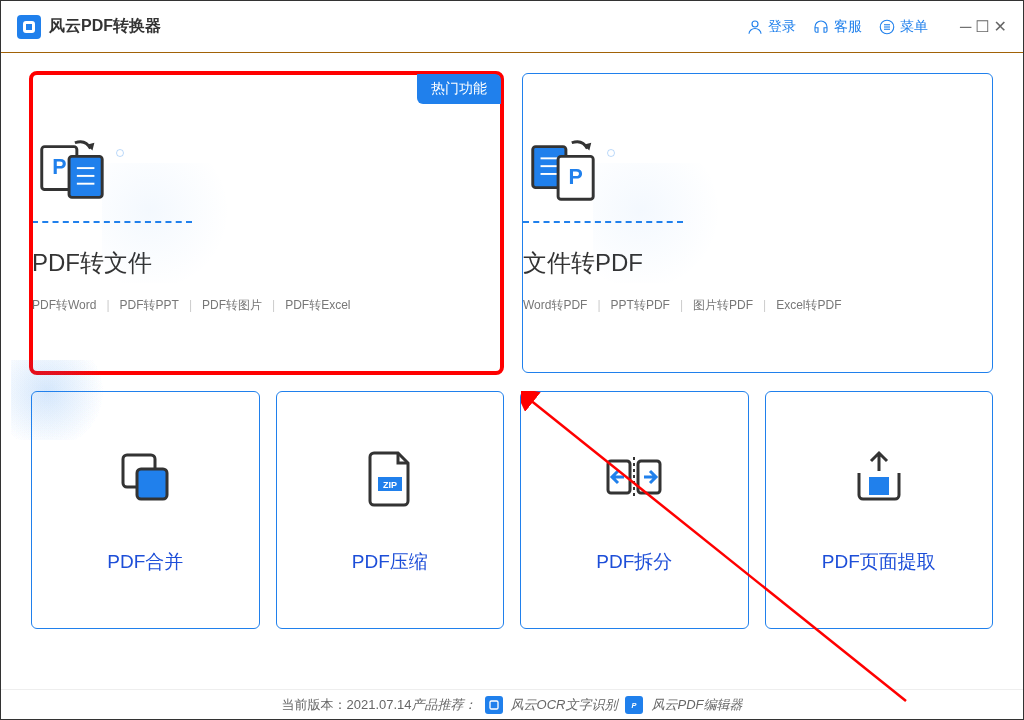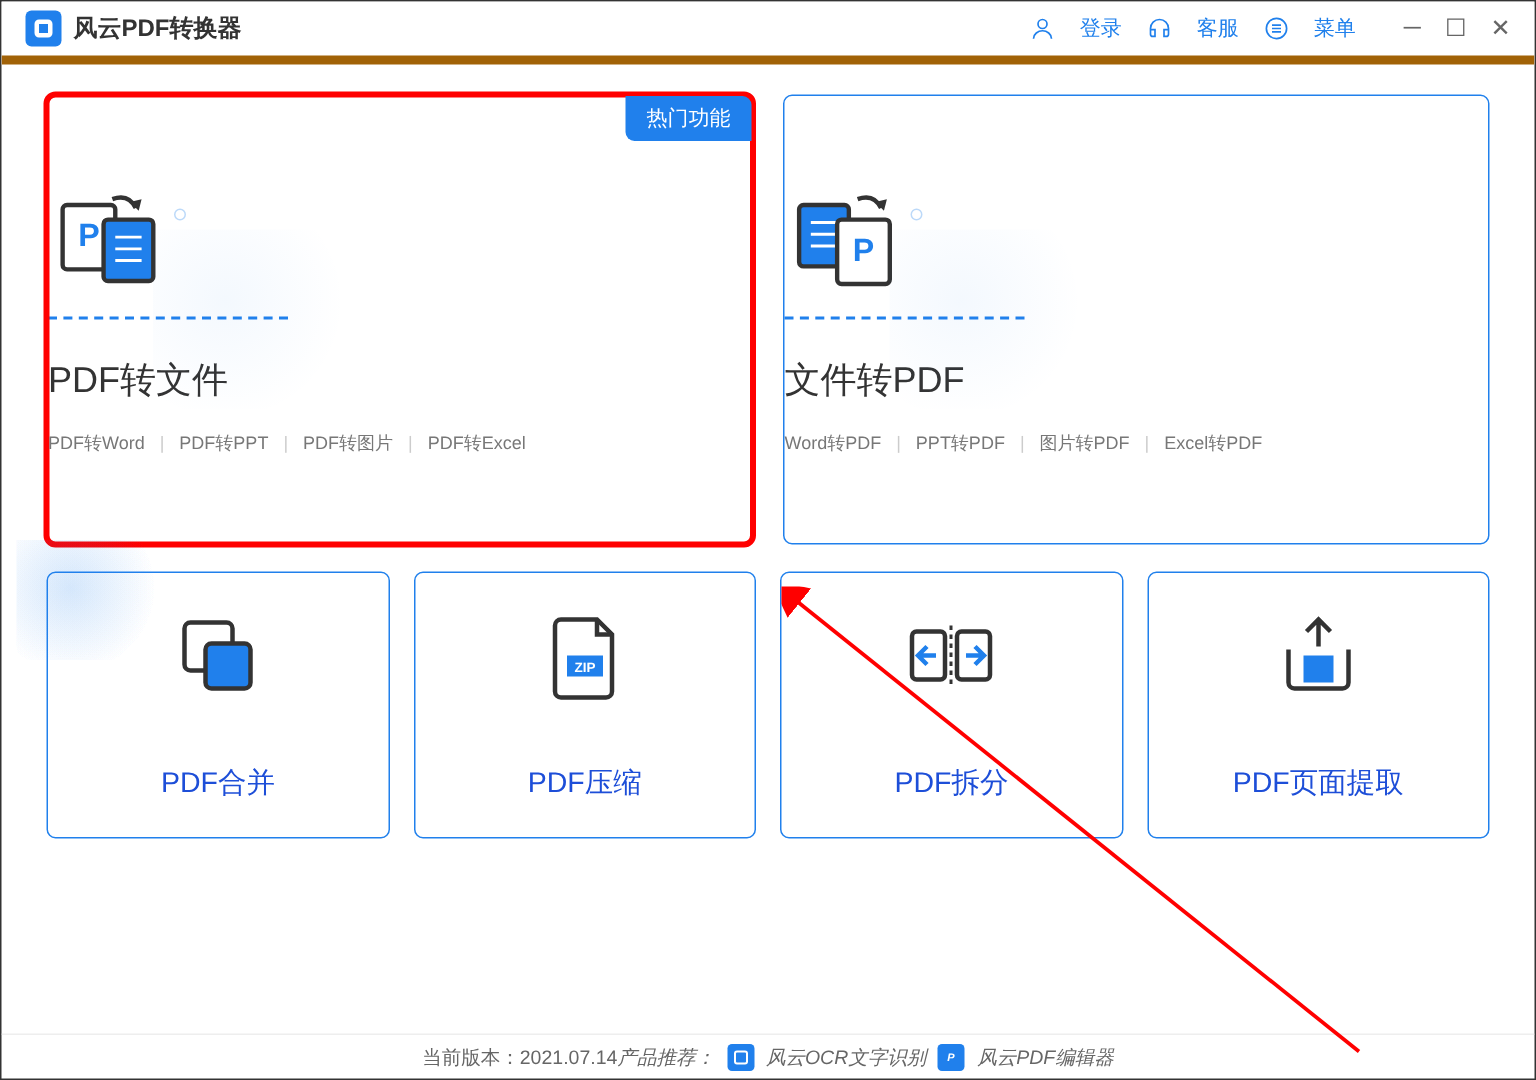--- a/index.html
+++ b/index.html
@@ -6,25 +6,25 @@
     body {
       font-family: "Microsoft YaHei", Arial, sans-serif;
       background: #fff;
       width: 1024px;
       height: 720px;
       position: relative;
       border: 1px solid #333;
       overflow: hidden;
     }
     .titlebar {
-      height: 42px;
+      height: 52px;
       display: flex;
       align-items: center;
       padding: 0 16px;
-      border-bottom: 6px solid #a16207;
+      border-bottom: 1px solid #a16207;
       background: #fff;
     }
     .logo {
       width: 24px;
       height: 24px;
       background: #2080ec;
       border-radius: 4px;
       display: flex;
       align-items: center;
       justify-content: center;
@@ -45,21 +45,21 @@
     .titlebar-actions {
       display: flex;
       align-items: center;
       gap: 16px;
       color: #2080ec;
       font-size: 14px;
     }
     .titlebar-actions > span, .titlebar-actions > div {
       display: flex;
       align-items: center;
-      gap: 16px;
+      gap: 4px;
       cursor: pointer;
     }
     .window-controls {
       display: flex;
       gap: 20px;
       margin-left: 16px;
       color: #666;
     }
     .window-controls span {
       cursor: pointer;
@@ -127,21 +127,21 @@
       content: "|";
       margin-left: 10px;
       color: #ccc;
     }
     .bottom-row {
       display: flex;
       gap: 16px;
     }
     .small-card {
       flex: 1;
-      height: 178px;
+      height: 238px;
       border: 1px solid #2080ec;
       border-radius: 6px;
       display: flex;
       flex-direction: column;
       align-items: center;
       justify-content: center;
       cursor: pointer;
       background: #fff;
     }
     .small-card-icon {

